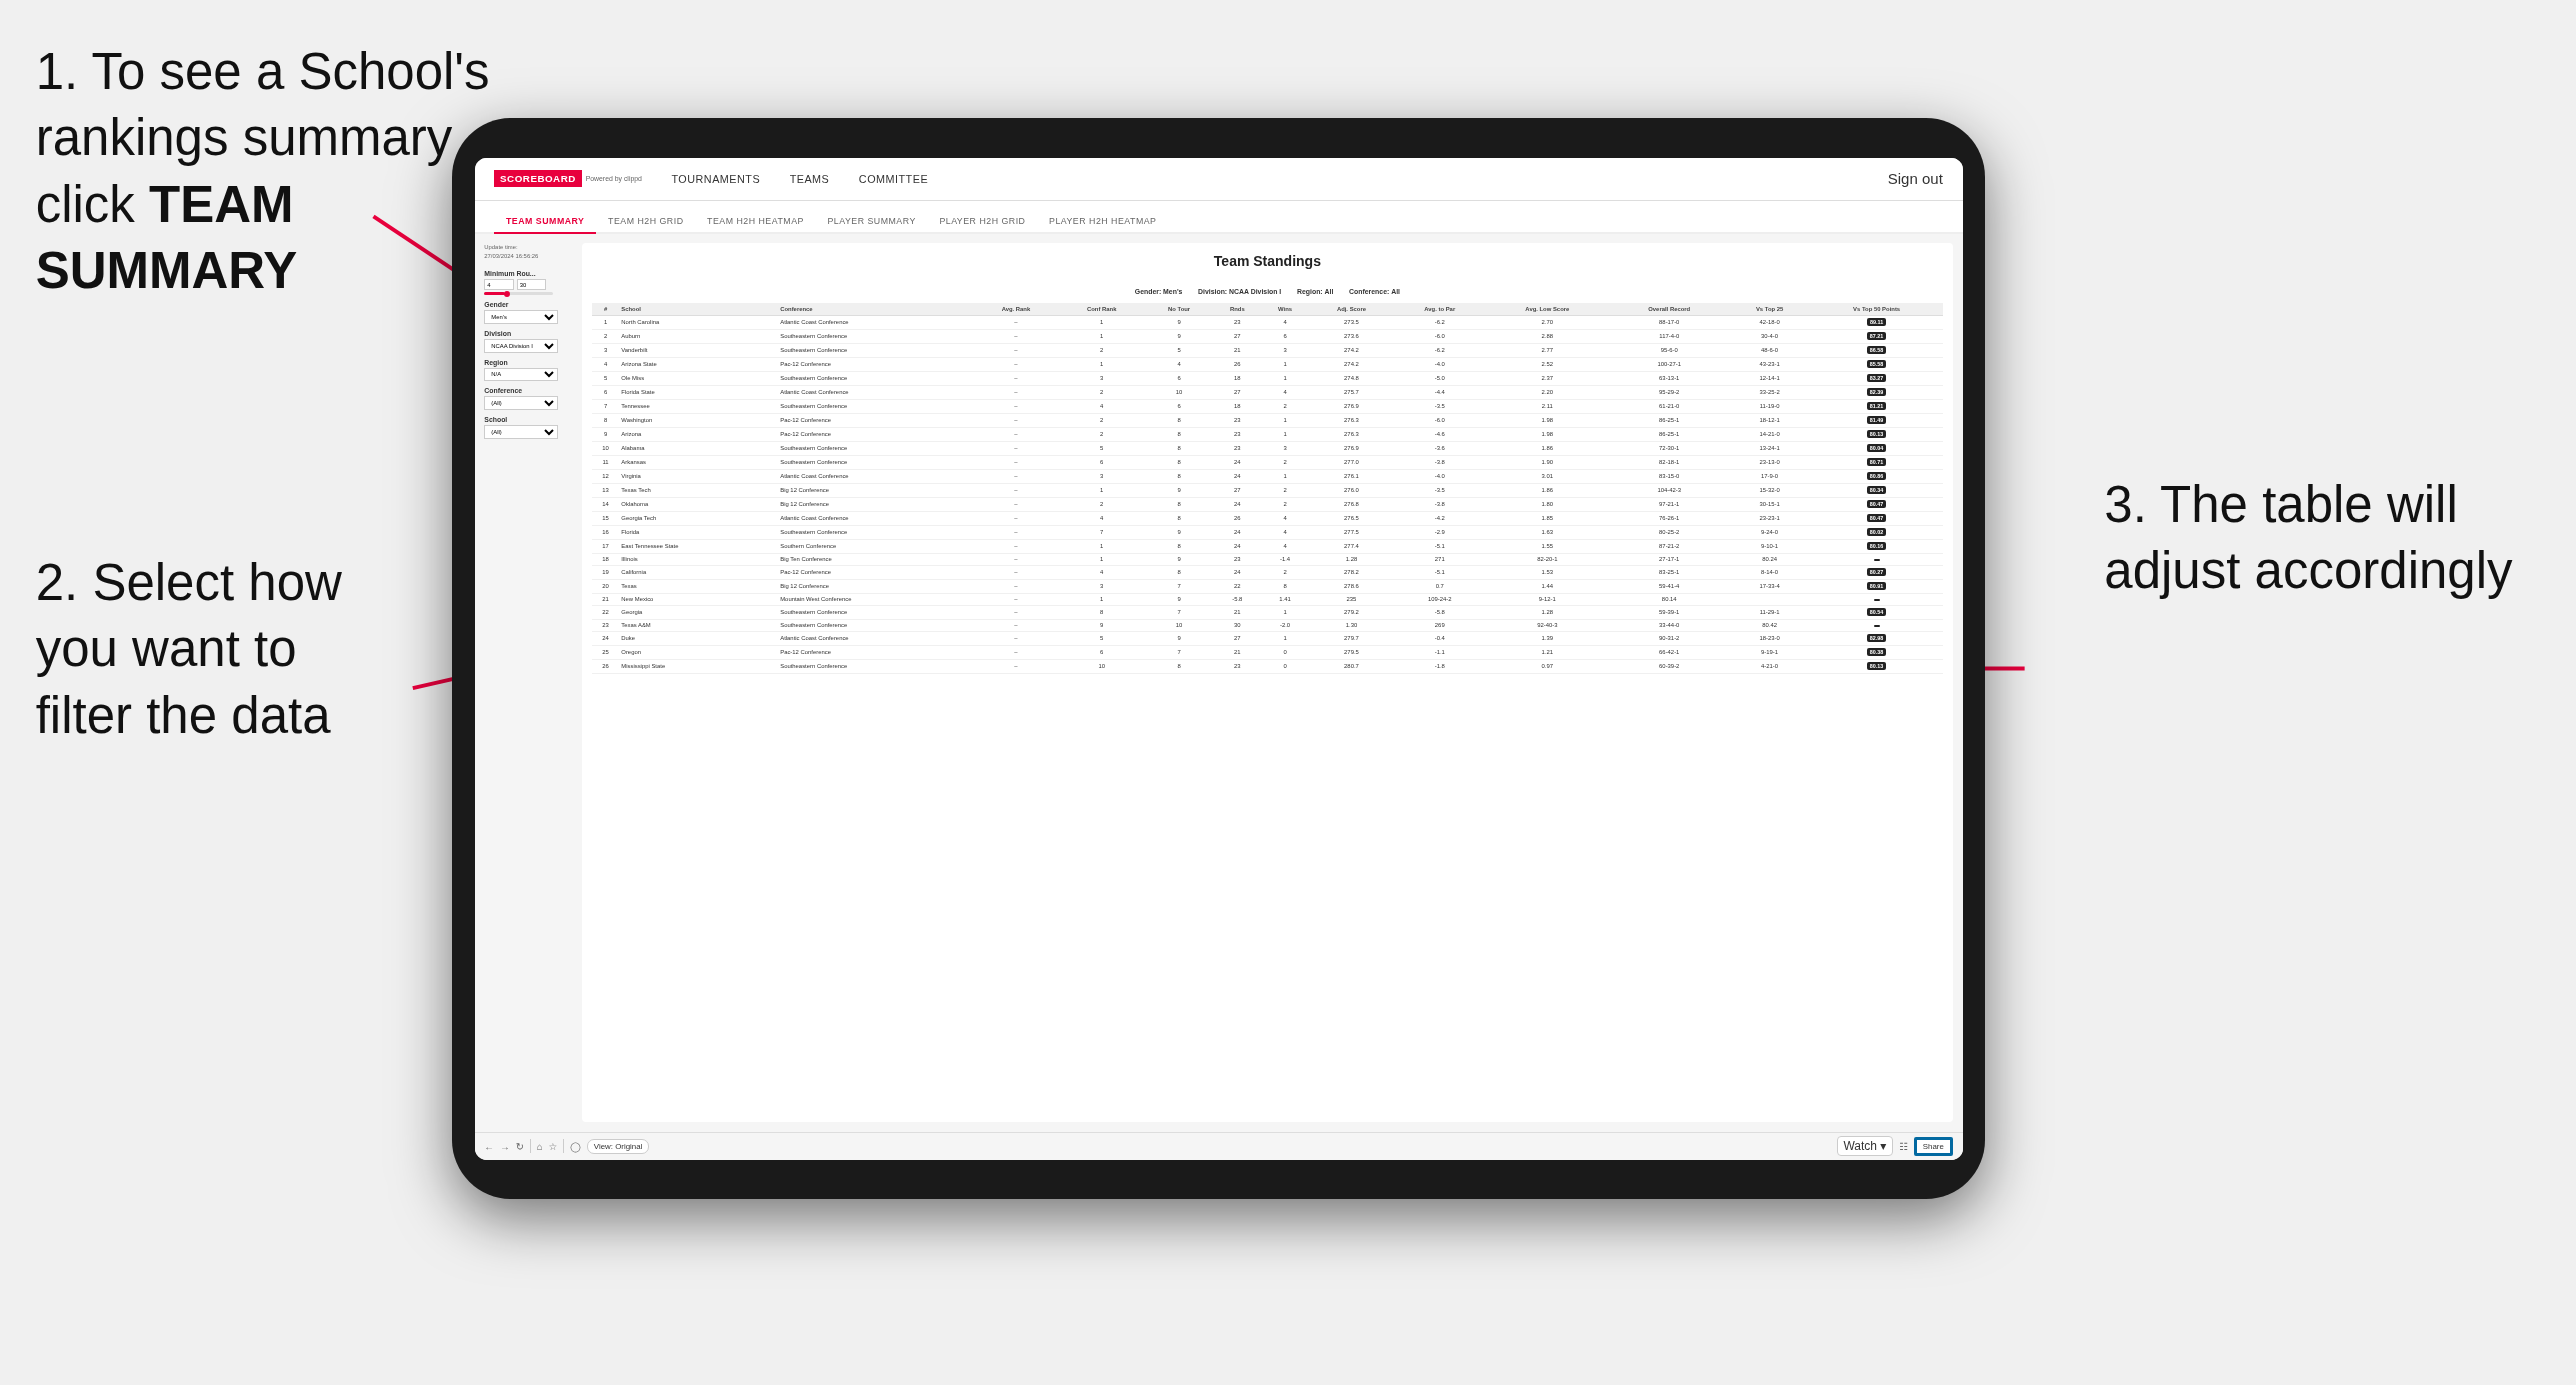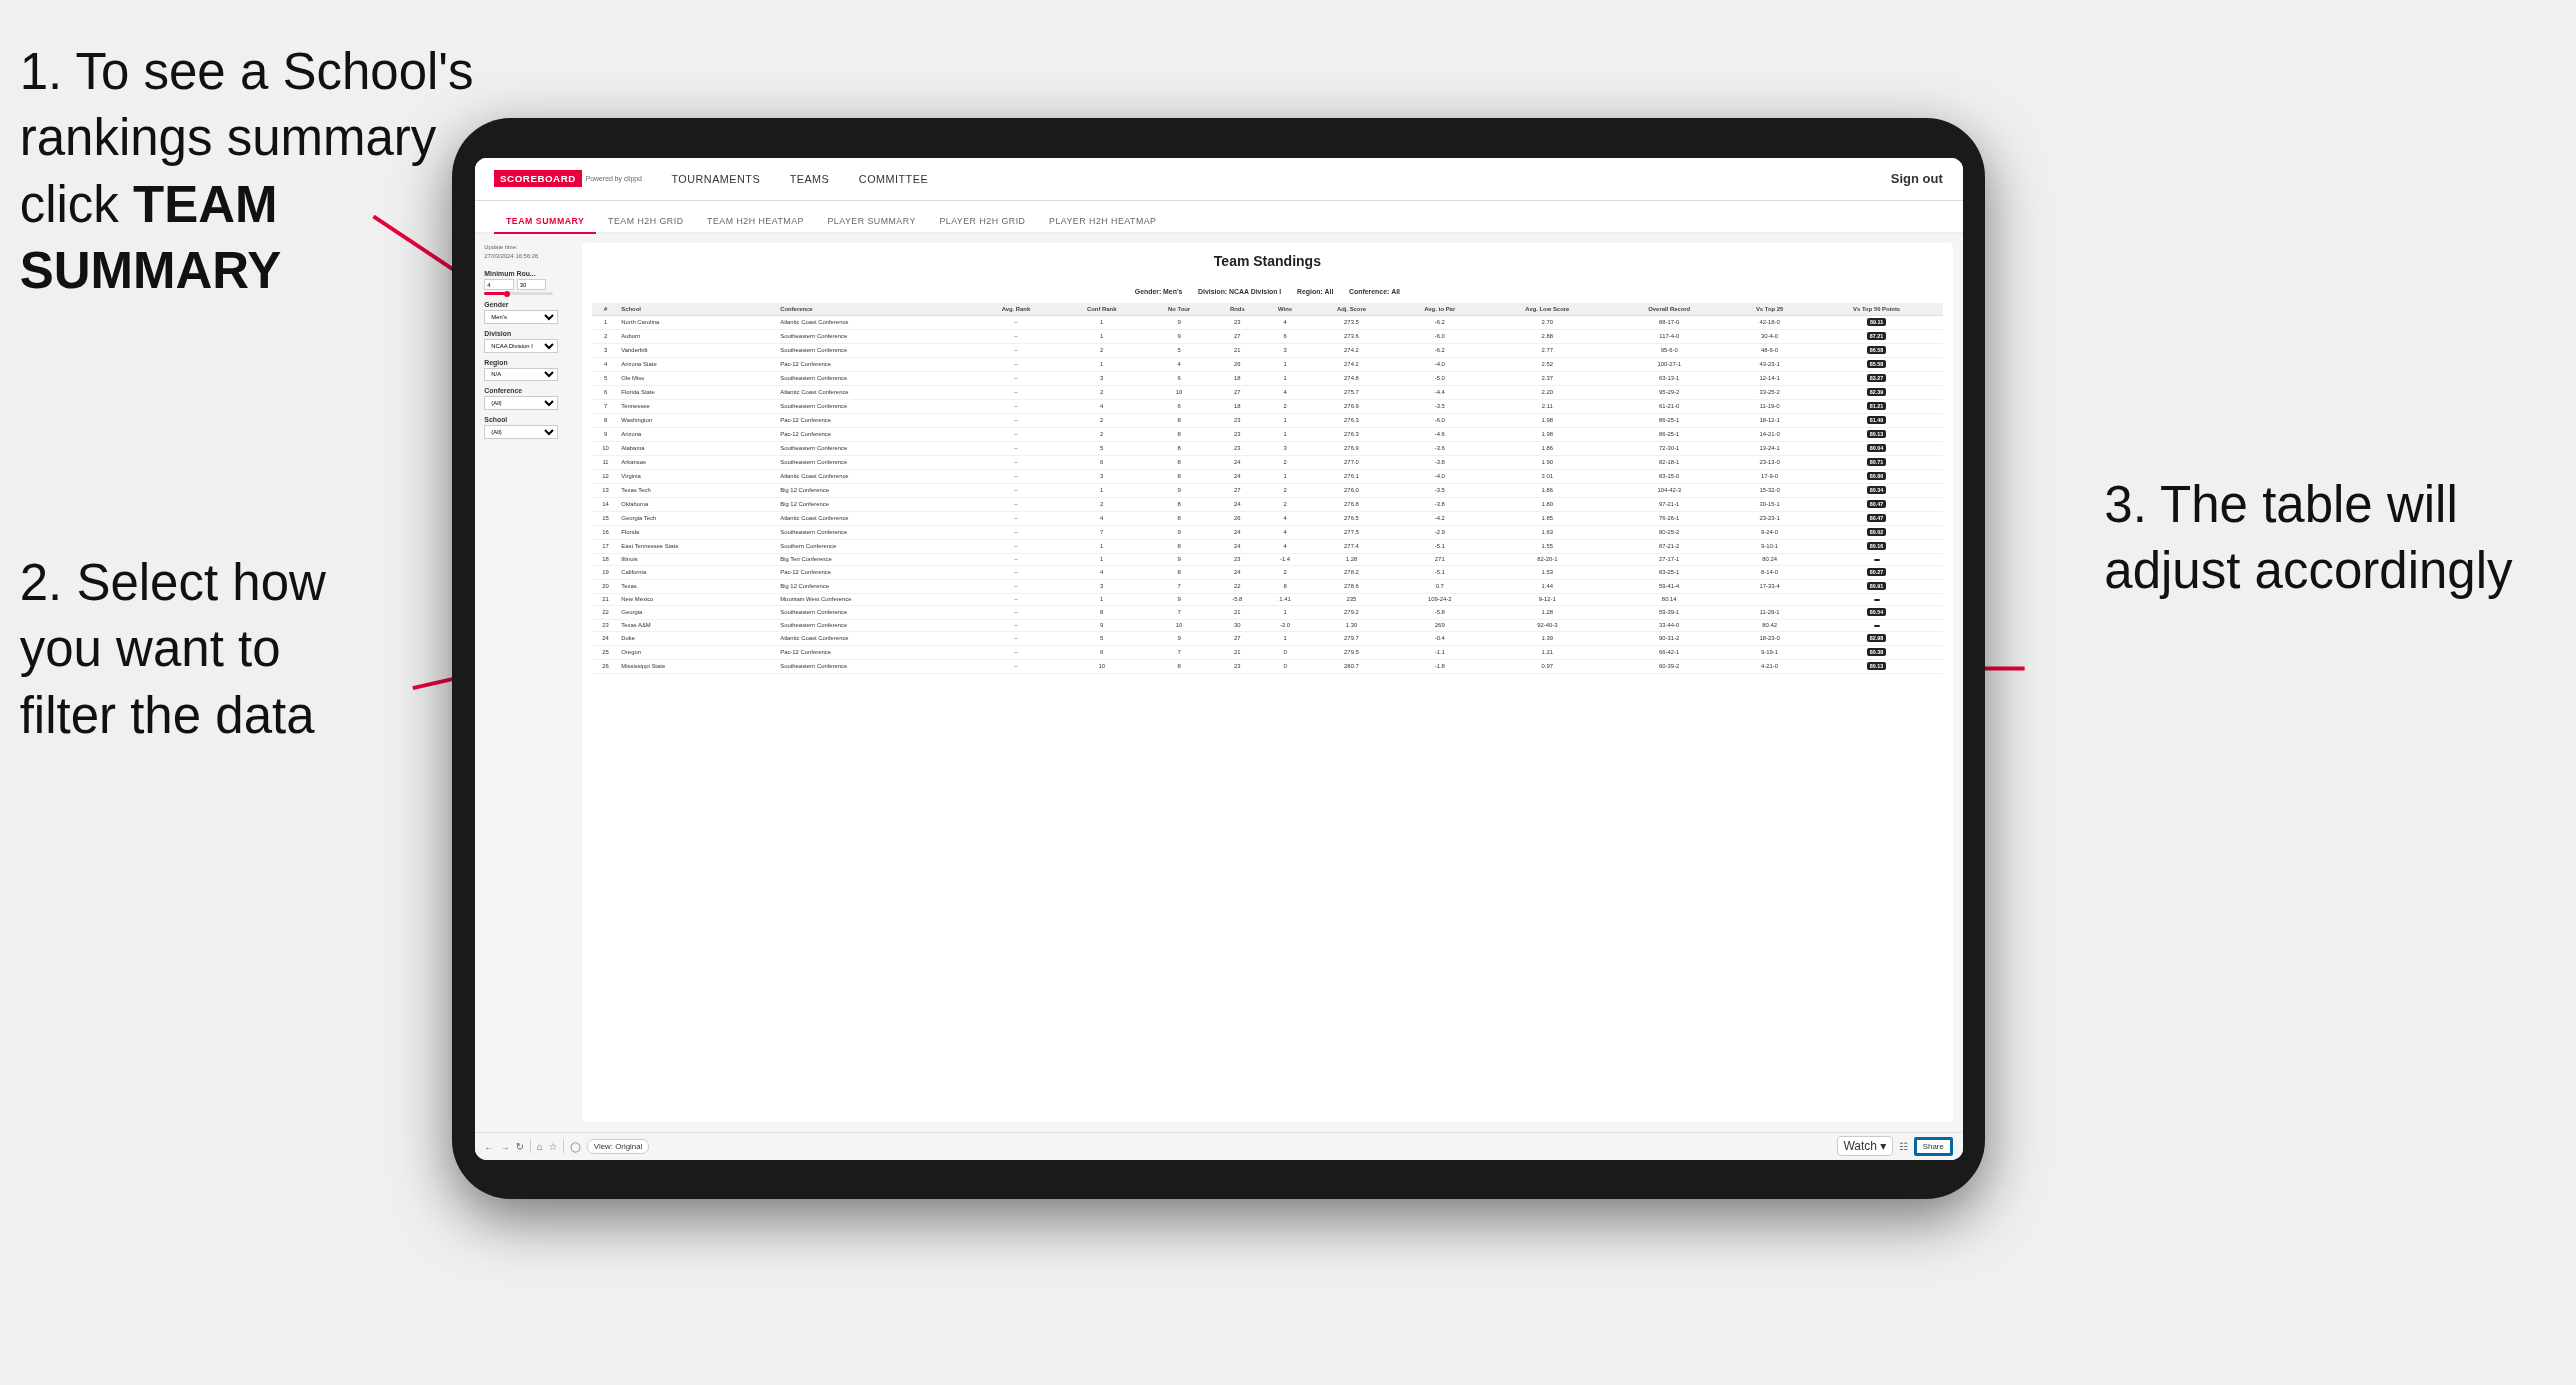--- a/index.html
+++ b/index.html
@@ -11,20 +11,21 @@
       overflow: hidden;
       position: relative;
     }
 
     
     .annotation {
       position: absolute;
       font-size: 51px;
       color: #111;
       line-height: 1.3;
+      margin-left: 16px;
     }
     .annotation b { font-weight: 900; }
 
     #ann1 { top: 39px; left: 19.7px; width: 491px; }
     #ann2 { top: 550px; left: 19.7px; width: 413px; }
     #ann3 { top: 472px; right: 19.7px; width: 452px; text-align: left; }
 
     
     .arrow-overlay {
       position: absolute;
@@ -93,24 +94,23 @@
     }
     .nav-item {
       font-size: 10.8px;
       color: #333;
       text-transform: uppercase;
       letter-spacing: 0.5px;
       cursor: pointer;
       padding: 3.9px 0;
     }
     .sign-out {
-      font-size: 13px;
+      font-size: 15px;
       color: #333;
       cursor: pointer;
-      font-weight: bold;
     }
 
     
     .sub-nav {
       background: #fff;
       border-bottom: 2px solid #eee;
       display: flex;
       gap: 0;
       padding: 0 19.7px;
       height: 33px;

